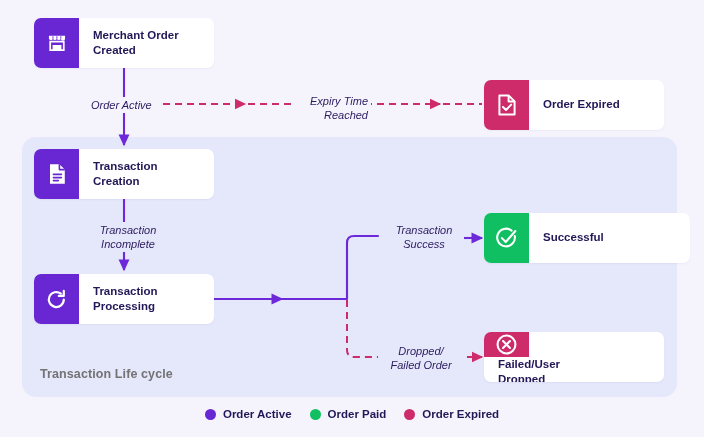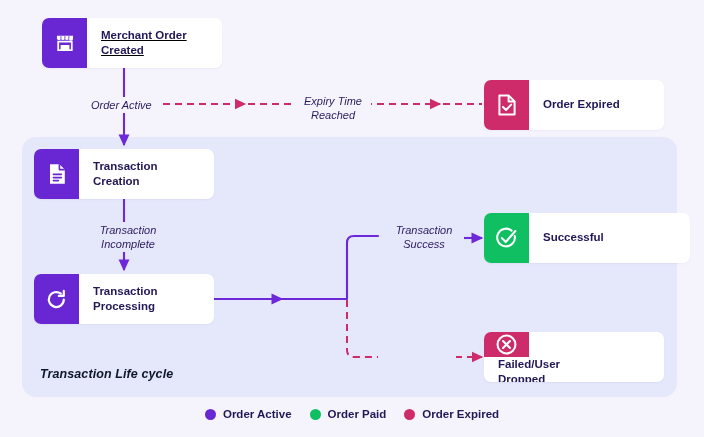--- a/index.html
+++ b/index.html
@@ -30,23 +30,22 @@
     width: 655px;
     height: 260px;
     background: #e5e7fb;
     border-radius: 14px;
   }
   .panel-label {
     position: absolute;
     left: 40px;
     top: 367px;
     font-size: 12.5px;
-    font-style: italic;
     font-weight: bold;
-    color: #0f172a;
+    color: #737373;
     letter-spacing: 0.1px;
     white-space: nowrap;
   }
   .node {
     position: absolute;
     display: flex;
     align-items: stretch;
     border-radius: 7px;
     overflow: hidden;
     background: #ffffff;
@@ -146,21 +145,21 @@
     <path d="M214,299 L282,299" stroke="#6d28d9" stroke-width="2.1" fill="none" marker-end="url(#arrow-purple)"></path>
     <path d="M282,299 L347,299" stroke="#6d28d9" stroke-width="2.1" fill="none"></path>
 
     <path d="M347,299 L347,243 Q347,236 354,236 L378,236" stroke="#6d28d9" stroke-width="2.1" fill="none" stroke-linecap="round"></path>
     <path d="M458,238 L482,238" stroke="#6d28d9" stroke-width="2.1" fill="none" marker-end="url(#arrow-purple)"></path>
 
     <path d="M347,300 L347,350 Q347,357 354,357 L378,357" stroke="#cd2b69" stroke-width="2" fill="none" stroke-dasharray="7 5" stroke-linecap="butt"></path>
     <path d="M456,357 L482,357" stroke="#cd2b69" stroke-width="2" fill="none" stroke-dasharray="6 5" marker-end="url(#arrow-pink)"></path>
   </svg>
 
-  <div class="node" style="left:42px; top:18px; width:180px; height:50px;text-decoration:underline;">
+  <div class="node" style="left:34px; top:18px; width:180px; height:50px;">
     <div class="node-icon" style="background:#6927d3;">
       <svg width="22" height="22" viewBox="0 0 24 24" fill="none">
         <path d="M3.2 4.2 h17.6 v3.1 a2.3 2.3 0 0 1 -4.6 0 a2.3 2.3 0 0 1 -4.3 0 a2.3 2.3 0 0 1 -4.3 0 a2.3 2.3 0 0 1 -4.4 0 z" fill="#ffffff"></path>
         <path d="M4.6 10.4 h14.8 v9.4 h-14.8 z" fill="none" stroke="#ffffff" stroke-width="1.9"></path>
         <path d="M7.2 14.2 h9.6 v5.6 h-9.6 z" fill="#ffffff"></path>
         <path d="M7.6 4.6 v2.8 M11.9 4.6 v2.8 M16.2 4.6 v2.8" stroke="#6927d3" stroke-width="1"></path>
       </svg>
     </div>
     <div class="node-label">Merchant Order
 Created</div>
@@ -216,29 +215,31 @@
         <circle cx="13" cy="13" r="9.3" stroke="#ffffff" stroke-width="2.2" fill="none"></circle>
         <path d="M9.4 9.4 l7.2 7.2 M16.6 9.4 l-7.2 7.2" stroke="#ffffff" stroke-width="2.2" stroke-linecap="round"></path>
       </svg>
     </div>
     <div class="node-label">Failed/User
 Dropped</div>
   </div>
 
   <div class="edge-label lbl-bg" style="left:88px; top:97px;">Order Active</div>
 
-  <div class="edge-label lbl-bg" style="left:295px; top:93px; width:70px;">Expiry Time
+  <div class="edge-label lbl-bg" style="left:295px; top:93px; width:70px;text-align:right;">Expiry Time
 Reached</div>
 
   <div class="edge-label lbl-bg-panel" style="left:86px; top:222px; width:78px;">Transaction
 Incomplete</div>
 
   <div class="edge-label lbl-bg-panel" style="left:384px; top:222px; width:74px;">Transaction
 Success</div>
 
+  <div class="edge-label lbl-bg-panel" style="left:378px; top:343px; width:80px;">Dropped/
+Failed Order</div>
 
   <div class="panel-label">Transaction Life cycle</div>
 
   <div class="legend">
     <div class="legend-item">
       <span class="legend-dot" style="background:#6927d3;"></span>
       <span class="legend-text">Order Active</span>
     </div>
     <div class="legend-item">
       <span class="legend-dot" style="background:#0fbf61;"></span>

